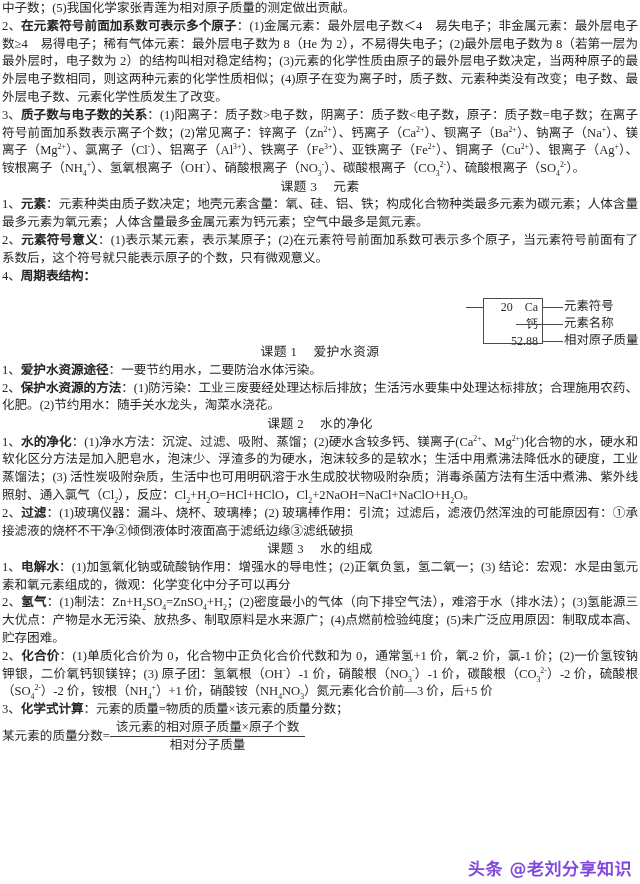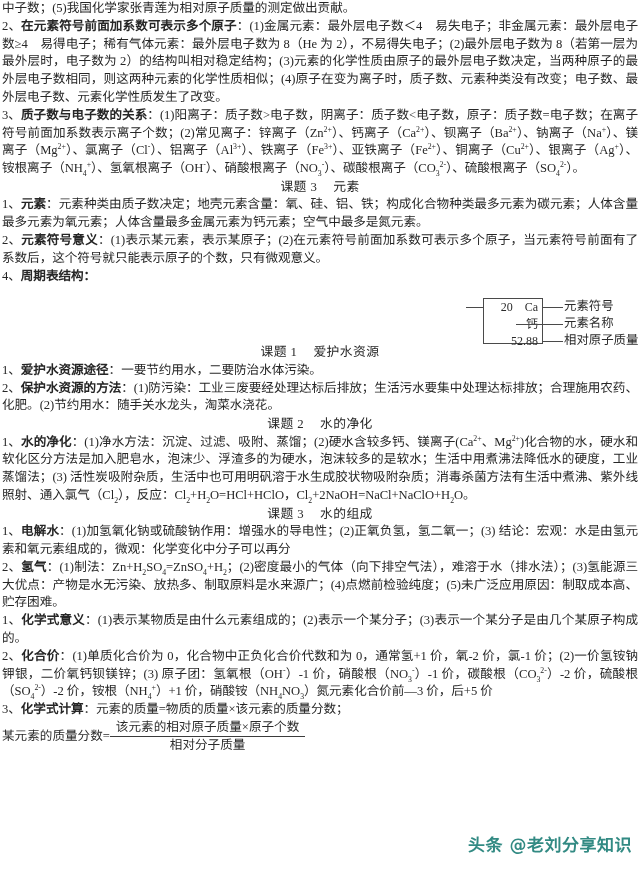--- a/index.html
+++ b/index.html
@@ -126,25 +126,25 @@
   }
   .frac .den {
     padding: 1px 6px 0 6px;
     white-space: nowrap;
   }
 
   
   .watermark {
     position: absolute;
     right: 8px;
-    bottom: 28px;
+    bottom: 4px;
     font-family: "DejaVu Sans", "Liberation Sans", sans-serif;
     font-size: 17px;
     font-weight: bold;
-    color: #0f766e;
+    color: #6d28d9;
     letter-spacing: 0.5px;
     white-space: nowrap;
     opacity: 0.85;
   }
 </style>
 </head>
 <body>
 
 <div class="page">
 
@@ -155,24 +155,24 @@
       <div class="line center"><span>课题 3</span><span class="gap"></span><span>元素</span></div>
       <p class="line para"><span>1、</span><span class="b">元素</span><span>：元素种类由质子数决定；地壳元素含量：氧、硅、铝、铁；构成化合物种类最多元素为碳元素；人体含量最多元素为氧元素；人体含量最多金属元素为钙元素；空气中最多是氮元素。</span></p>
       <p class="line para"><span>2、</span><span class="b">元素符号意义</span><span>：(1)表示某元素，表示某原子；(2)在元素符号前面加系数可表示多个原子，当元素符号前面有了系数后，这个符号就只能表示原子的个数，只有微观意义。</span></p>
       <p class="line para"><span>4、</span><span class="b">周期表结构：</span></p>
       <div style="height: 58px;"></div>
       <div class="line center"><span>课题 1</span><span class="gap"></span><span>爱护水资源</span></div>
       <p class="line para"><span>1、</span><span class="b">爱护水资源途径</span><span>：一要节约用水，二要防治水体污染。</span></p>
       <p class="line para"><span>2、</span><span class="b">保护水资源的方法</span><span>：(1)防污染：工业三废要经处理达标后排放；生活污水要集中处理达标排放；合理施用农药、化肥。(2)节约用水：随手关水龙头，淘菜水浇花。</span></p>
       <div class="line center"><span>课题 2</span><span class="gap"></span><span>水的净化</span></div>
       <p class="line para"><span>1、</span><span class="b">水的净化</span><span>：(1)净水方法：沉淀、过滤、吸附、蒸馏；(2)硬水含较多钙、镁离子(Ca</span><sup>2+</sup><span>、Mg</span><sup>2+</sup><span>)化合物的水，硬水和软化区分方法是加入肥皂水，泡沫少、浮渣多的为硬水，泡沫较多的是软水；生活中用煮沸法降低水的硬度，工业蒸馏法；(3) 活性炭吸附杂质，生活中也可用明矾溶于水生成胶状物吸附杂质；消毒杀菌方法有生活中煮沸、紫外线照射、通入氯气（Cl</span><sub>2</sub><span>），反应：Cl</span><sub>2</sub><span>+H</span><sub>2</sub><span>O=HCl+HClO，Cl</span><sub>2</sub><span>+2NaOH=NaCl+NaClO+H</span><sub>2</sub><span>O。</span></p>
+      <p class="line para"><span>2、</span><span class="b">过滤</span><span>：(1)玻璃仪器：漏斗、烧杯、玻璃棒；(2) 玻璃棒作用：引流；过滤后，滤液仍然浑浊的可能原因有：①承接滤液的烧杯不干净②倾倒液体时液面高于滤纸边缘③滤纸破损</span></p>
       <div class="line center"><span>课题 3</span><span class="gap"></span><span>水的组成</span></div>
       <p class="line para"><span>1、</span><span class="b">电解水</span><span>：(1)加氢氧化钠或硫酸钠作用：增强水的导电性；(2)正氧负氢，氢二氧一；(3) 结论：宏观：水是由氢元素和氧元素组成的，微观：化学变化中分子可以再分</span></p>
       <p class="line para"><span>2、</span><span class="b">氢气</span><span>：(1)制法：Zn+H</span><sub>2</sub><span>SO</span><sub>4</sub><span>=ZnSO</span><sub>4</sub><span>+H</span><sub>2</sub><span>；(2)密度最小的气体（向下排空气法），难溶于水（排水法）；(3)氢能源三大优点：产物是水无污染、放热多、制取原料是水来源广；(4)点燃前检验纯度；(5)未广泛应用原因：制取成本高、贮存困难。</span></p>
-      <p class="line para"><span>1、</span><span class="b">化学式意义</span><span>：(1)表示某物质是由什么元素组成的；(2)表示一个某分子；(3)表示一个某分子是由几个某原子构成的。</span></p>
       <p class="line para"><span>2、</span><span class="b">化合价</span><span>：(1)单质化合价为 0，化合物中正负化合价代数和为 0，通常氢+1 价，氧-2 价，氯-1 价；(2)一价氢铵钠钾银，二价氧钙钡镁锌；(3) 原子团：氢氧根（OH</span><sup>-</sup><span>）-1 价，硝酸根（NO</span><sub>3</sub><sup>-</sup><span>）-1 价，碳酸根（CO</span><sub>3</sub><sup>2-</sup><span>）-2 价，硫酸根（SO</span><sub>4</sub><sup>2-</sup><span>）-2 价，铵根（NH</span><sub>4</sub><sup>+</sup><span>）+1 价，硝酸铵（NH</span><sub>4</sub><span>NO</span><sub>3</sub><span>）氮元素化合价前—3 价，后+5 价</span></p>
       <p class="line para"><span>3、</span><span class="b">化学式计算</span><span>：元素的质量=物质的质量×该元素的质量分数；</span></p>
     </div>
 
   <div class="elembox-wrap">
 
     <div class="eb-box">
       <div class="eb-cell r1">20　Ca</div>
       <div class="eb-cell r2">钙</div>
       <div class="eb-cell r3">52.88</div>

